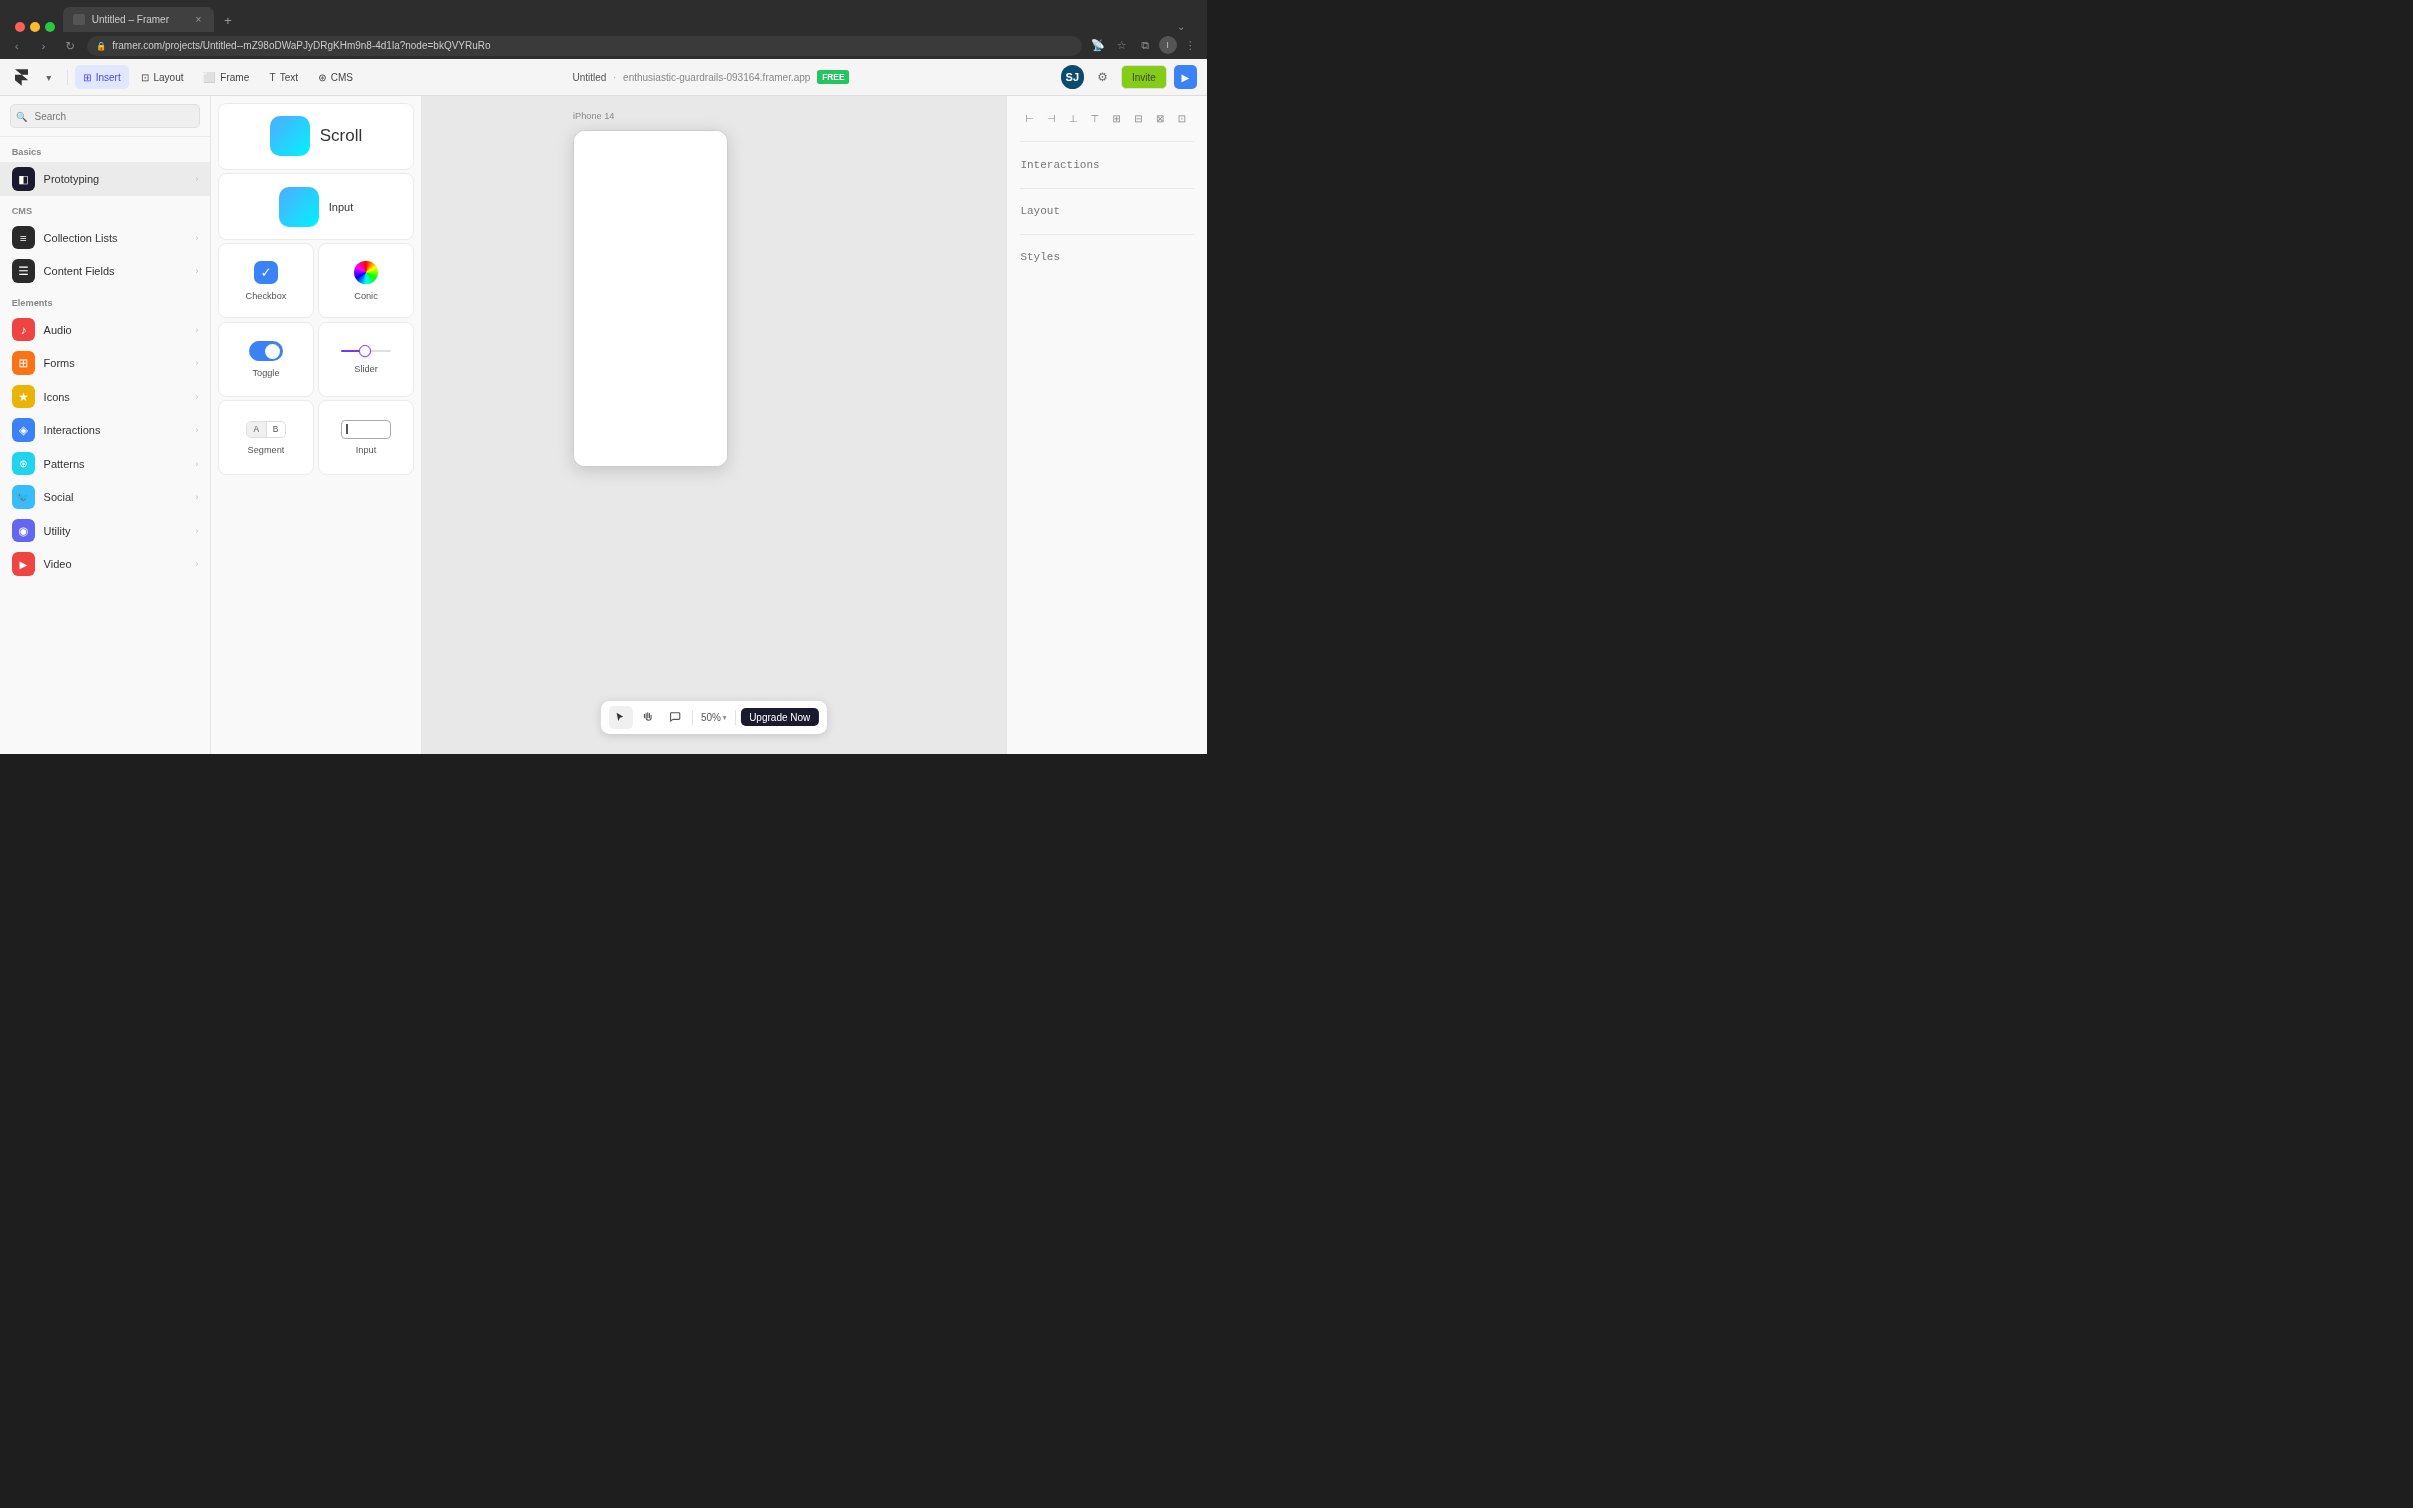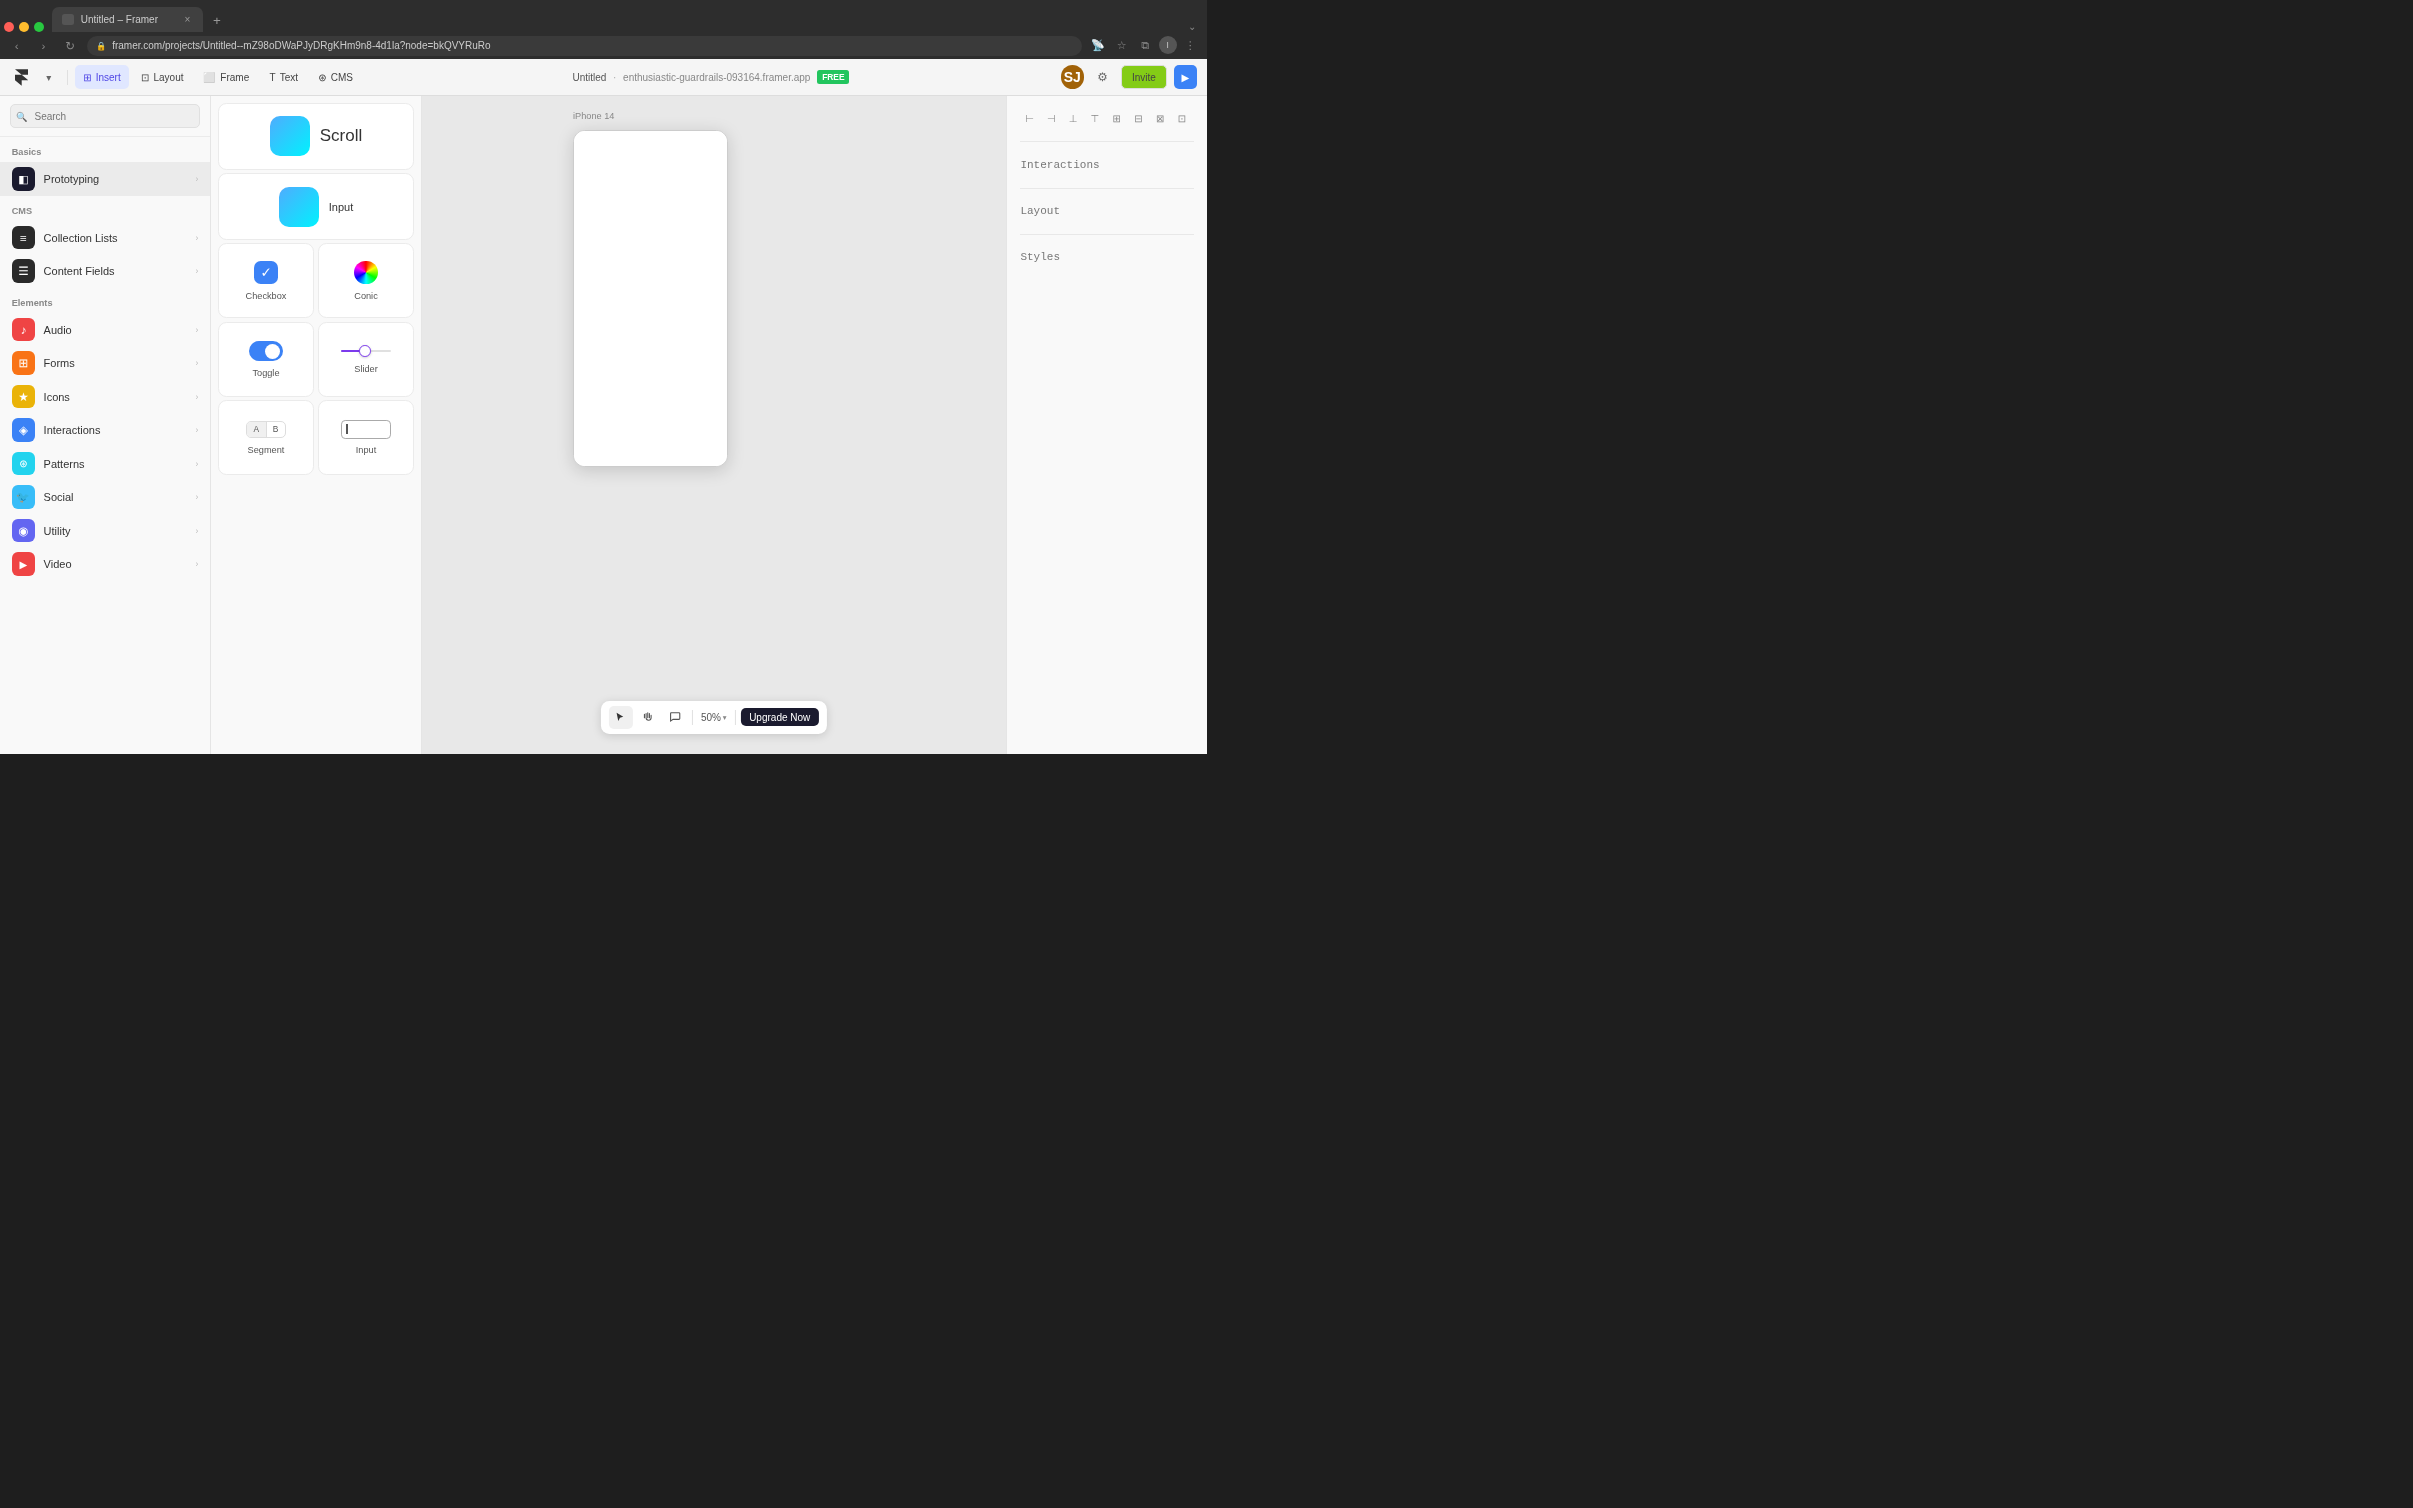--- a/index.html
+++ b/index.html
@@ -1,20 +1,20 @@
 <!DOCTYPE html>
 <html style="font-size:13.4px"><head>
   <meta charset="utf-8">
   <style>
     * { box-sizing: border-box; margin: 0; padding: 0; }
     body { font-family: -apple-system, BlinkMacSystemFont, 'Segoe UI', sans-serif; background: #1e1e1e; color: #333; overflow: hidden; width: 1207px; height: 754px; }
 
     
     .browser-chrome { background: #2d2d2d; height: 59px; display: flex; flex-direction: column; }
-    .browser-tab-bar { height: 32px; display: flex; align-items: flex-end; padding: 0 4px; gap: 1.7px; }
+    .browser-tab-bar { height: 32px; display: flex; align-items: flex-end; padding: 0 15px; gap: 1.7px; }
     .browser-tab { background: #3c3c3c; border-radius: 6.7px 6.7px 0 0; height: 25px; display: flex; align-items: center; padding: 0 10px; gap: 6.7px; min-width: 151px; }
     .browser-tab.active { background: #404040; }
     .tab-favicon { width: 11.7px; height: 11.7px; background: #555; border-radius: 1.7px; }
     .tab-title { font-size: 10px; color: #ccc; flex: 1; }
     .tab-close { width: 11.7px; height: 11.7px; background: none; border: none; color: #999; cursor: pointer; font-size: 10px; display: flex; align-items: center; justify-content: center; border-radius: 50%; }
     .tab-new { width: 23.5px; height: 23.5px; background: none; border: none; color: #999; font-size: 13.4px; cursor: pointer; display: flex; align-items: center; justify-content: center; }
     .browser-toolbar { height: 27px; display: flex; align-items: center; padding: 0 6.7px; gap: 6.7px; background: #2d2d2d; }
     .browser-nav-btn { width: 20px; height: 20px; background: none; border: none; color: #888; cursor: pointer; font-size: 11.7px; display: flex; align-items: center; justify-content: center; border-radius: 3.4px; }
     .browser-url-bar { flex: 1; height: 20px; background: #3a3a3a; border: none; border-radius: 10px; padding: 0 10px; font-size: 10px; color: #ccc; display: flex; align-items: center; gap: 5px; }
     .lock-icon { color: #888; font-size: 8.4px; }
@@ -30,21 +30,21 @@
     .app-layout { display: flex; flex-direction: column; height: calc(754px - 59px); }
     .app-header { height: 37px; background: #f5f5f5; border-bottom: 0.8px solid #ddd; display: flex; align-items: center; padding: 0 10px; gap: 3.4px; }
     .header-tool-btn { height: 23.5px; padding: 0 8.4px; background: none; border: none; border-radius: 5px; font-size: 10px; color: #444; cursor: pointer; display: flex; align-items: center; gap: 4.2px; }
     .header-tool-btn.active { background: #e0e7ff; color: #4f46e5; }
     .header-center { flex: 1; display: flex; align-items: center; justify-content: center; gap: 6.7px; }
     .header-project-name { font-size: 10px; color: #555; font-weight: 500; }
     .header-separator { color: #aaa; font-size: 10px; }
     .header-domain { font-size: 10px; color: #888; }
     .header-badge { background: #22c55e; color: white; font-size: 8.4px; padding: 1.7px 5px; border-radius: 2.5px; font-weight: 600; }
     .header-right { display: flex; align-items: center; gap: 6.7px; }
-    .avatar { width: 23.5px; height: 23.5px; background: #a16207; border-radius: 50%; display: flex; align-items: center; justify-content: center; color: white; font-size: 14px; font-weight: 600; }
+    .avatar { width: 23.5px; height: 23.5px; background: #0c4a6e; border-radius: 50%; display: flex; align-items: center; justify-content: center; color: white; font-size: 11px; font-weight: 600; }
     .settings-btn { width: 23.5px; height: 23.5px; background: none; border: none; cursor: pointer; color: #666; font-size: 11.7px; display: flex; align-items: center; justify-content: center; border-radius: 5px; }
     .invite-btn { height: 23.5px; padding: 0 10px; background: #84cc16; border: 0.8px solid #ddd; border-radius: 5px; font-size: 10px; color: #444; cursor: pointer; }
     .play-btn { width: 23.5px; height: 23.5px; background: #3b82f6; border: none; border-radius: 5px; color: white; cursor: pointer; font-size: 10px; display: flex; align-items: center; justify-content: center; }
 
     
     .main-area { display: flex; flex: 1; overflow: hidden; }
 
     
     .left-sidebar { width: 211px; background: #f9f9f9; border-right: 0.8px solid #e5e5e5; display: flex; flex-direction: column; overflow: hidden; }
     .search-bar { padding: 8.4px 10px; border-bottom: 0.8px solid #ebebeb; }

